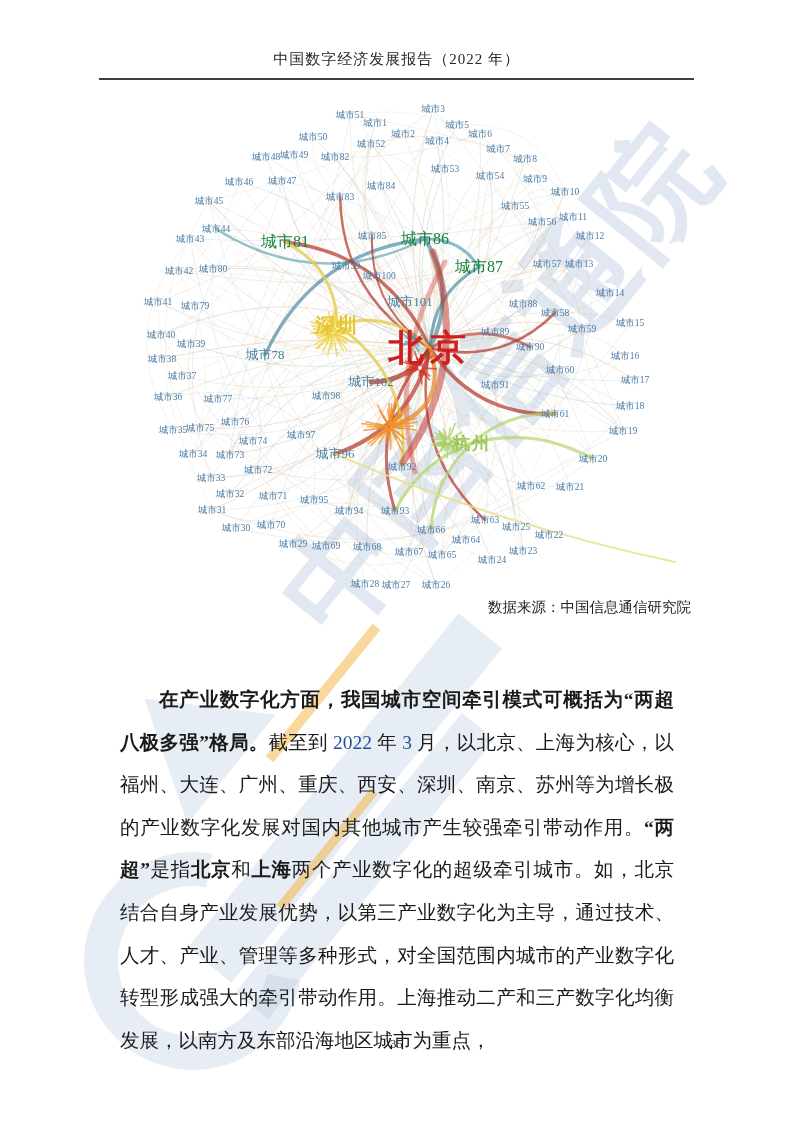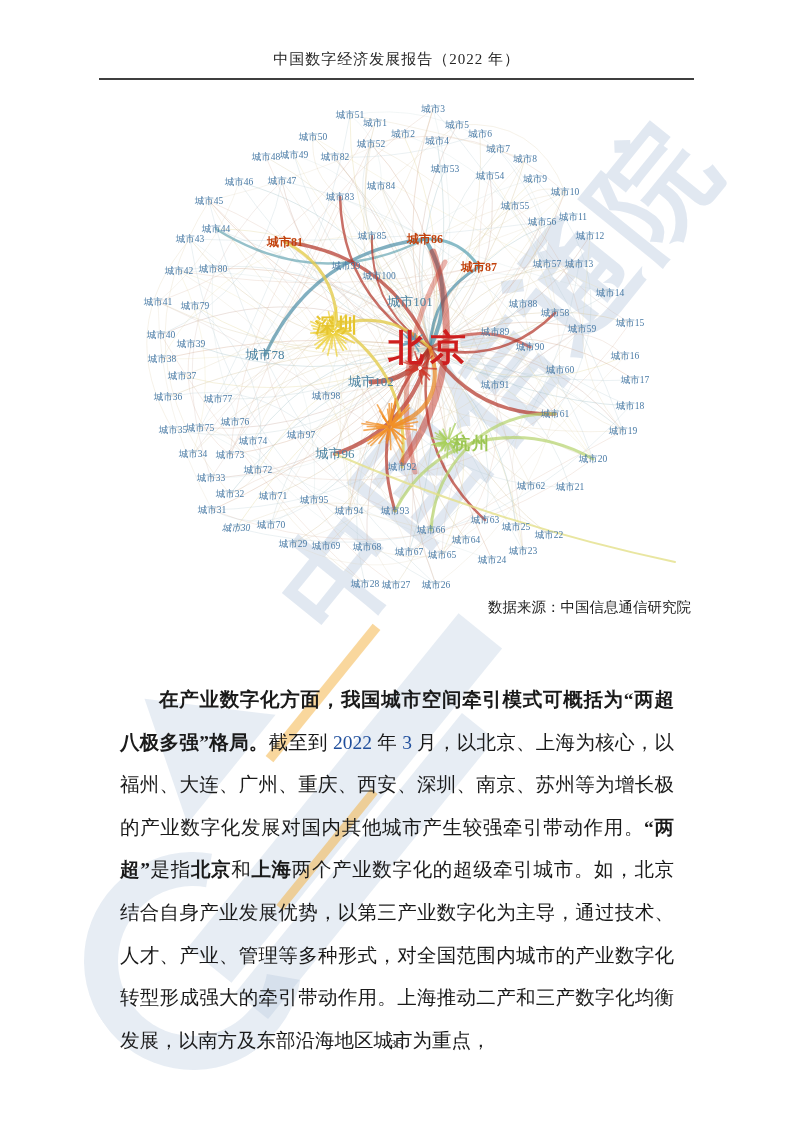--- a/index.html
+++ b/index.html
@@ -21,21 +21,21 @@
   .wm-ring{position:absolute;width:150px;height:150px;border-radius:50%;
            border:34px solid rgba(176,194,217,0.30);border-right-color:transparent;
            transform:rotate(-35deg);z-index:1;}
   .wm-orange{position:absolute;background:rgba(243,176,60,0.50);transform:rotate(-51deg);z-index:1;}
   
   .graph{position:absolute;left:115px;top:92px;width:570px;height:505px;z-index:2;}
   .graph svg{position:absolute;left:0;top:0;}
   .node{position:absolute;transform:translate(-50%,-50%);font-size:9.5px;color:#4a7ba6;
         white-space:nowrap;z-index:3;}
   .node.med{font-size:13px;color:#4a82a0;}
-  .node.big{font-size:12px;color:#c2410c;font-weight:bold;}
+  .node.big{font-size:16px;color:#15803d;font-weight:normal;}
   .hub{position:absolute;transform:translate(-50%,-50%);font-weight:bold;white-space:nowrap;z-index:3;}
   
   .fig-source{position:absolute;top:598px;left:99px;width:592px;text-align:right;
               font-size:14.5px;color:#1e1e1e;z-index:4;}
   .fig-caption{position:absolute;top:628px;left:99px;width:595px;text-align:center;
                font-size:15.5px;color:#101010;letter-spacing:1px;z-index:4;}
   
   .body-text{position:absolute;top:667px;left:108px;width:578px;font-size:19.5px;
              line-height:42.6px;text-align:justify;color:#1a1a1a;z-index:4;}
   .body-text p{margin:12px;text-indent:2em;}
@@ -504,21 +504,21 @@
         <div class="node" style="left: 478px; top: 367px;">城市20</div>
         <div class="node" style="left: 455px; top: 395px;">城市21</div>
         <div class="node" style="left: 434px; top: 443px;">城市22</div>
         <div class="node" style="left: 408px; top: 459px;">城市23</div>
         <div class="node" style="left: 377px; top: 468px;">城市24</div>
         <div class="node" style="left: 401px; top: 435px;">城市25</div>
         <div class="node" style="left: 321px; top: 493px;">城市26</div>
         <div class="node" style="left: 281px; top: 493px;">城市27</div>
         <div class="node" style="left: 250px; top: 492px;">城市28</div>
         <div class="node" style="left: 178px; top: 452px;">城市29</div>
-        <div class="node" style="left: 121px; top: 436px; font-style: italic;">城市30</div>
+        <div class="node" style="left: 121px; top: 436px;">城市30</div>
         <div class="node" style="left: 97px; top: 418px;">城市31</div>
         <div class="node" style="left: 115px; top: 402px;">城市32</div>
         <div class="node" style="left: 96px; top: 386px;">城市33</div>
         <div class="node" style="left: 78px; top: 362px;">城市34</div>
         <div class="node" style="left: 58px; top: 338px; text-align: center;">城市35</div>
         <div class="node" style="left: 53px; top: 305px;">城市36</div>
         <div class="node" style="left: 67px; top: 284px;">城市37</div>
         <div class="node" style="left: 47px; top: 267px;">城市38</div>
         <div class="node" style="left: 76px; top: 252px;">城市39</div>
         <div class="node" style="left: 46px; top: 243px;">城市40</div>

